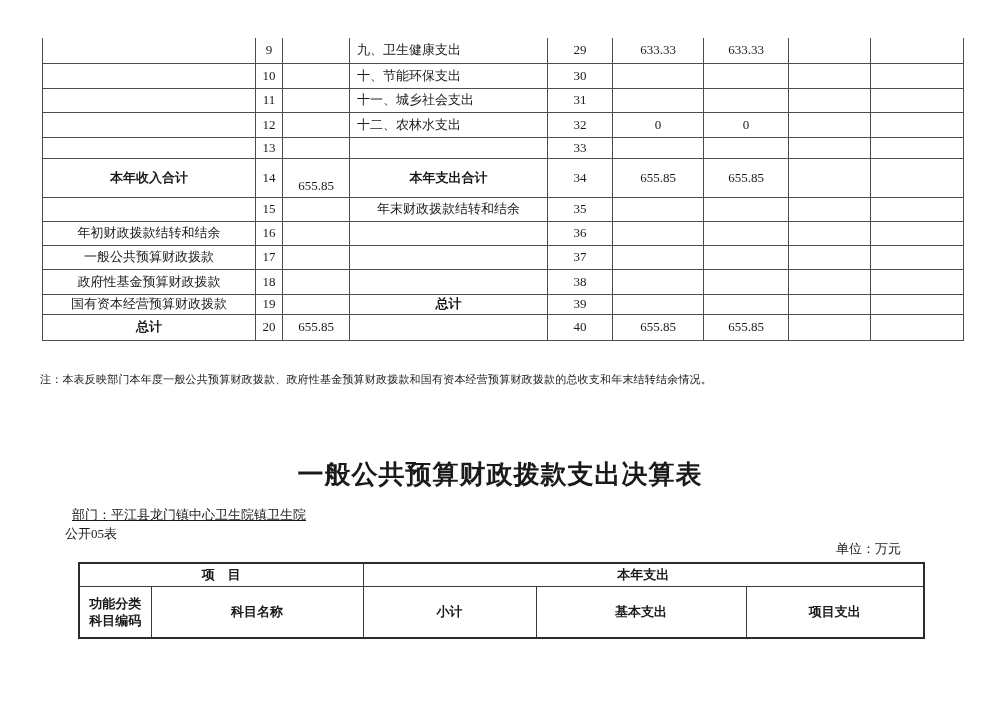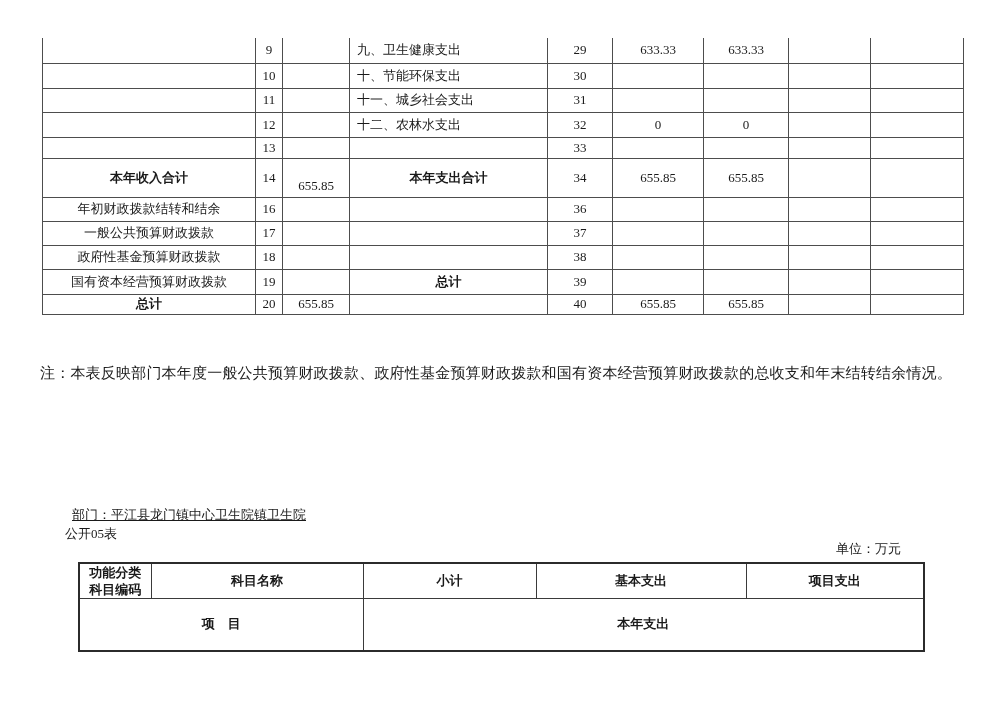--- a/index.html
+++ b/index.html
@@ -24,21 +24,21 @@
   .tt tr:nth-child(7){height:24px;}
   .tt tr:nth-child(8){height:24px;}
   .tt tr:nth-child(9){height:24px;}
   .tt tr:nth-child(10){height:25px;margin-top:27px;}
   .tt tr:nth-child(11){height:20px;}
   .tt tr:nth-child(12){height:26px;}
   .tt tr:nth-child(6) td:nth-child(3){vertical-align:bottom;padding-bottom:3px;text-align:center;}
   .tt td.b{font-weight:bold;}
   .tt td.tl{text-align:left;padding-left:7px;margin-top:9px;}
   
-  .note{position:absolute;left:40px;top:364px;width:930px;font-size:15px;letter-spacing:.2px;}
+  .note{position:absolute;left:40px;top:372px;width:930px;font-size:11px;letter-spacing:.2px;}
   
   .title{
     position:absolute;left:0;top:457px;width:1000px;text-align:center;
     font-family:"Liberation Sans","DejaVu Sans",sans-serif;font-weight:700;font-size:26px;letter-spacing:1px;
   }
   .dept{position:absolute;left:72px;top:506px;font-size:13px;text-decoration:underline;}
   .tabno{position:absolute;left:65px;top:525px;font-size:13px;}
   .unit{position:absolute;left:836px;top:540px;font-size:13px;}
   
   .bt{position:absolute;left:78px;top:562px;width:845px;border:2px solid #2b2b2b;}
@@ -128,20 +128,31 @@
           <td>14</td>
           <td>655.85</td>
           <td class="b">本年支出合计</td>
           <td>34</td>
           <td>655.85</td>
           <td>655.85</td>
           <td></td>
           <td></td>
         </tr>
         <tr>
+          <td></td>
+          <td>15</td>
+          <td></td>
+          <td>年末财政拨款结转和结余</td>
+          <td>35</td>
+          <td></td>
+          <td></td>
+          <td></td>
+          <td></td>
+        </tr>
+        <tr>
           <td>年初财政拨款结转和结余</td>
           <td>16</td>
           <td></td>
           <td></td>
           <td>36</td>
           <td></td>
           <td></td>
           <td></td>
           <td></td>
         </tr>
@@ -187,43 +198,44 @@
           <td>655.85</td>
           <td>655.85</td>
           <td></td>
           <td></td>
         </tr>
       </tbody>
   </table>
 
   <div class="note">注：本表反映部门本年度一般公共预算财政拨款、政府性基金预算财政拨款和国有资本经营预算财政拨款的总收支和年末结转结余情况。</div>
 
+  <div class="title">一般公共预算财政拨款支出决算表</div>
   <div class="dept">部门：平江县龙门镇中心卫生院镇卫生院</div>
   <div class="tabno">公开05表</div>
   <div class="unit">单位：万元</div>
 
   <table class="bt">
     <colgroup>
       <col style="width:72px">
         <col style="width:212px">
         <col style="width:173px">
       <col style="width:210px">
         <col style="width:178px">
     </colgroup>
     <tbody>
       <tr>
+        <td colspan="2">项　目</td>
+        <td colspan="3">本年支出</td>
+      </tr>
+      <tr>
         <td class="two-line">
           <span>功能分类</span>
           <span>科目编码</span>
         </td>
         <td>科目名称</td>
         <td>小计</td>
         <td>基本支出</td>
         <td>项目支出</td>
       </tr>
-      <tr>
-        <td colspan="2">项　目</td>
-        <td colspan="3">本年支出</td>
-      </tr>
     </tbody>
   </table>
 
 </div>
 
 </body></html>

